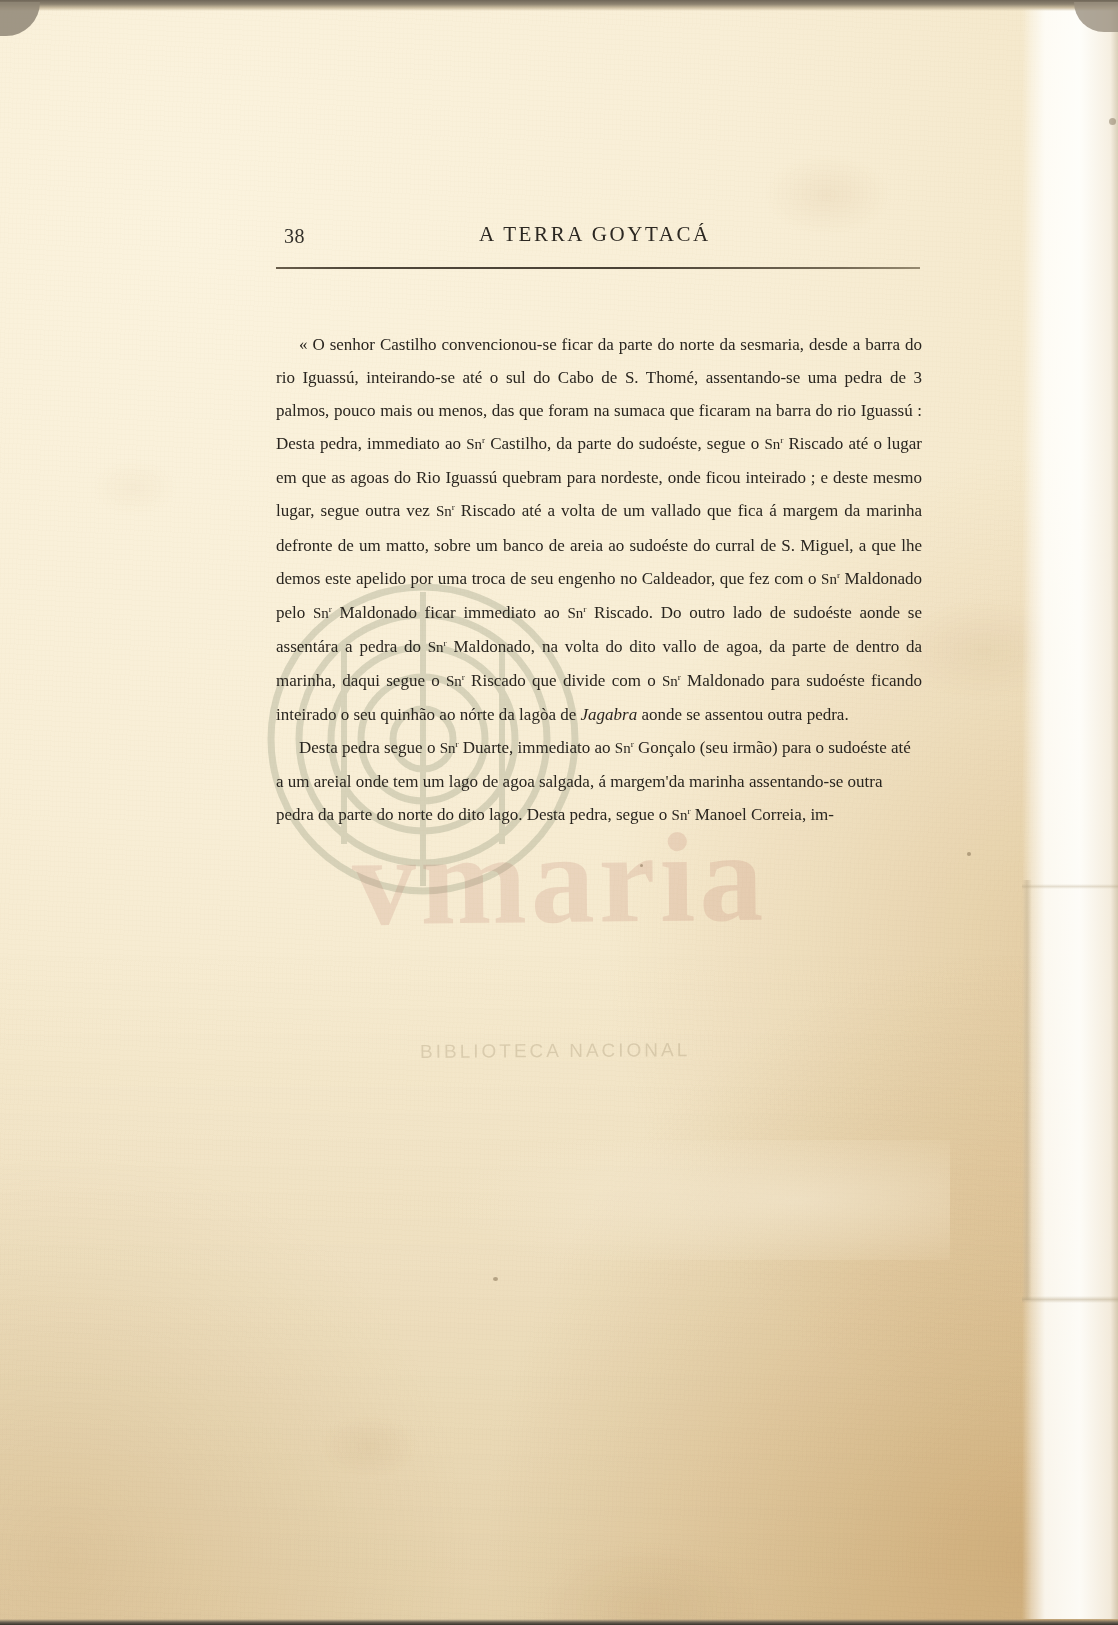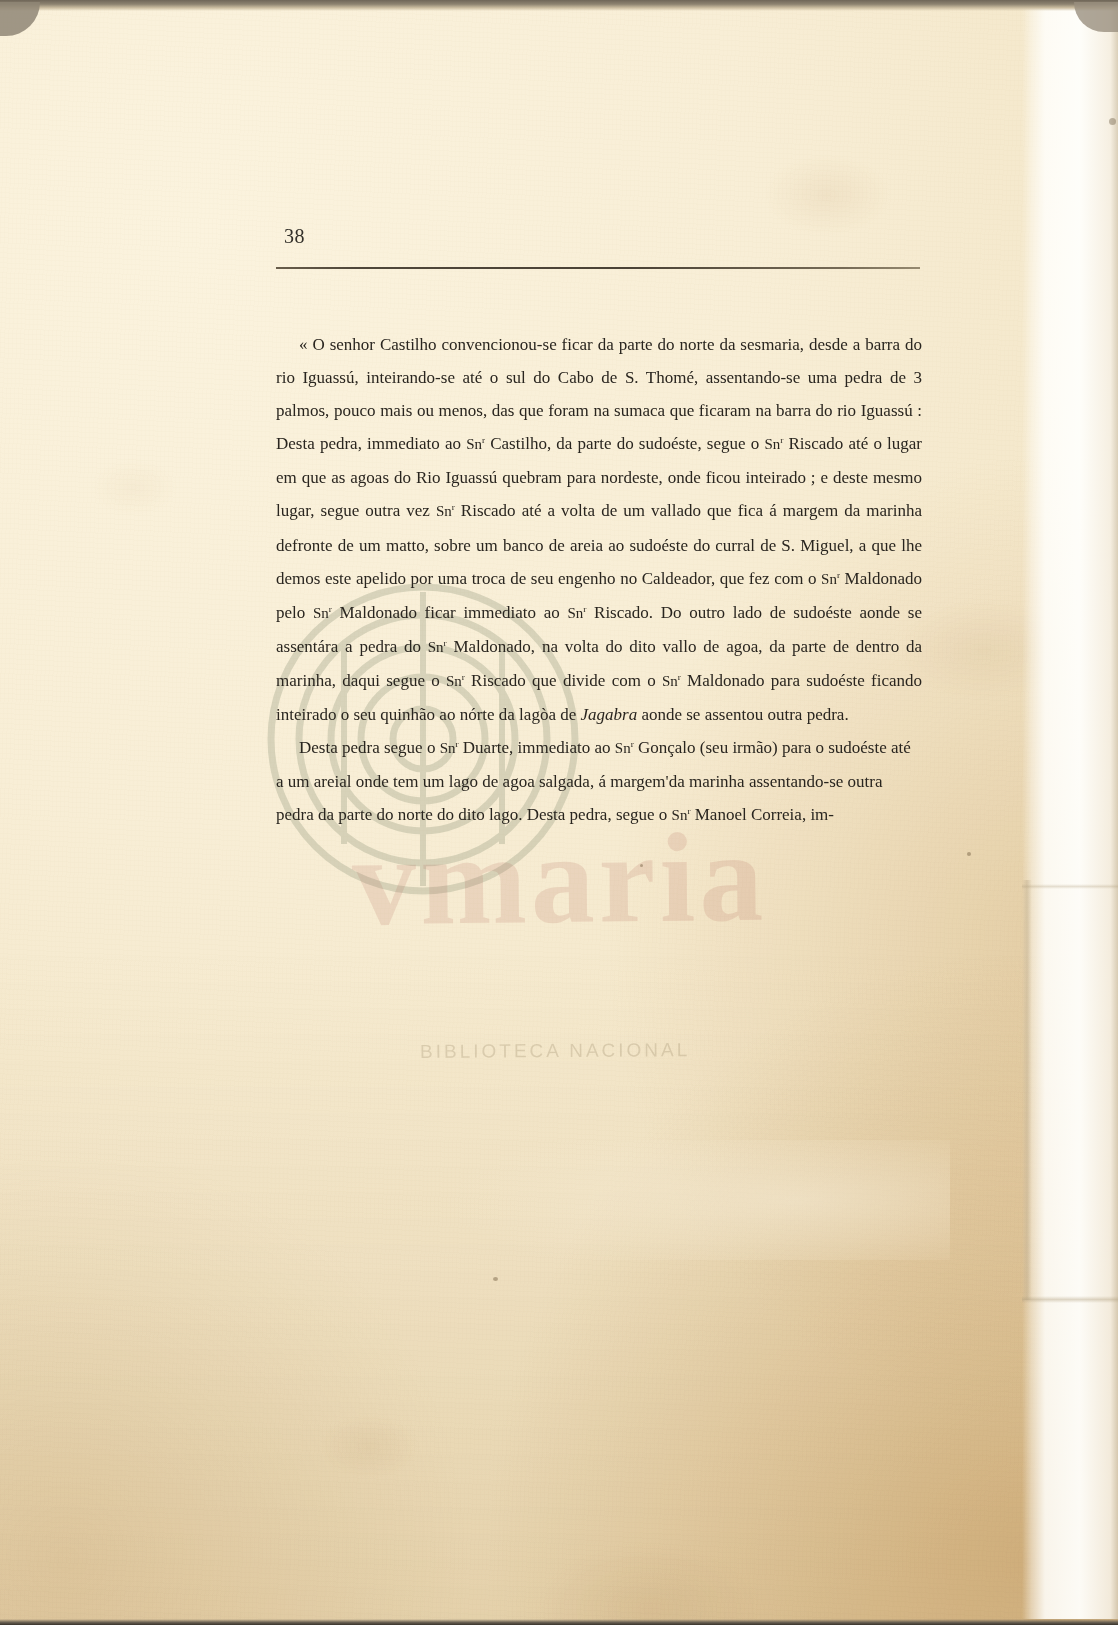--- a/index.html
+++ b/index.html
@@ -231,20 +231,21 @@
     </svg>
   </div>
 
   <div class="stamp-word">vmaria</div>
   <div class="stamp-sub">BIBLIOTECA NACIONAL</div>
 
   <div class="content">
 
     <div class="running-head">
       <div class="folio">38</div>
+      <div class="head-title">A TERRA GOYTACÁ</div>
       <div class="rule"></div>
     </div>
 
     <div class="body" id="body-text">
         <p>« O senhor Castilho convencionou-se ficar da parte do norte da sesmaria, desde a barra do rio Iguassú, inteirando-se até o sul do Cabo de S. Thomé, assentando-se uma pedra de 3 palmos, pouco mais ou menos, das que foram na sumaca que ficaram na barra do rio Iguassú : Desta pedra, immediato ao <span class="abbr">Sn<sup>r</sup></span> Castilho, da parte do sudoéste, segue o <span class="abbr">Sn<sup>r</sup></span> Riscado até o lugar em que as agoas do Rio Iguassú quebram para nordeste, onde ficou inteirado ; e deste mesmo lugar, segue outra vez <span class="abbr">Sn<sup>r</sup></span> Riscado até a volta de um vallado que fica á margem da marinha defronte de um matto, sobre um banco de areia ao sudoéste do curral de S. Miguel, a que lhe demos este apelido por uma troca de seu engenho no Caldeador, que fez com o <span class="abbr">Sn<sup>r</sup></span> Maldonado pelo <span class="abbr">Sn<sup>r</sup></span> Maldonado ficar immediato ao <span class="abbr">Sn<sup>r</sup></span> Riscado. Do outro lado de sudoéste aonde se assentára a pedra do <span class="abbr">Sn<sup>r</sup></span> Maldonado, na volta do dito vallo de agoa, da parte de dentro da marinha, daqui segue o <span class="abbr">Sn<sup>r</sup></span> Riscado que divide com o <span class="abbr">Sn<sup>r</sup></span> Maldonado para sudoéste ficando inteirado o seu quinhão ao nórte da lagòa de <em class="ital">Jagabra</em> aonde se assentou outra pedra.</p>
         <p>Desta pedra segue o <span class="abbr">Sn<sup>r</sup></span> Duarte, immediato ao <span class="abbr">Sn<sup>r</sup></span> Gonçalo (seu irmão) para o sudoéste até a um areial onde tem um lago de agoa salgada, á margem'da marinha assentando-se outra pedra da parte do norte do dito lago. Desta pedra, segue o <span class="abbr">Sn<sup>r</sup></span> Manoel Correia, im-</p>
       </div>
   </div>
 
   <div class="ink-fade"></div>

